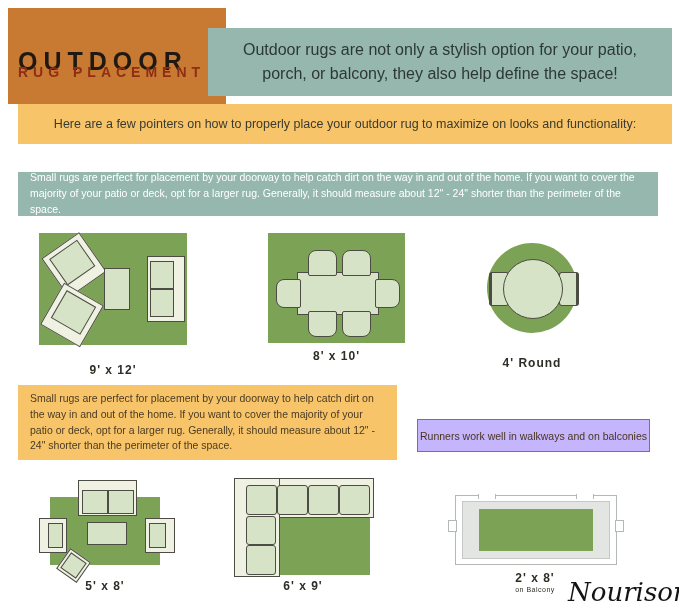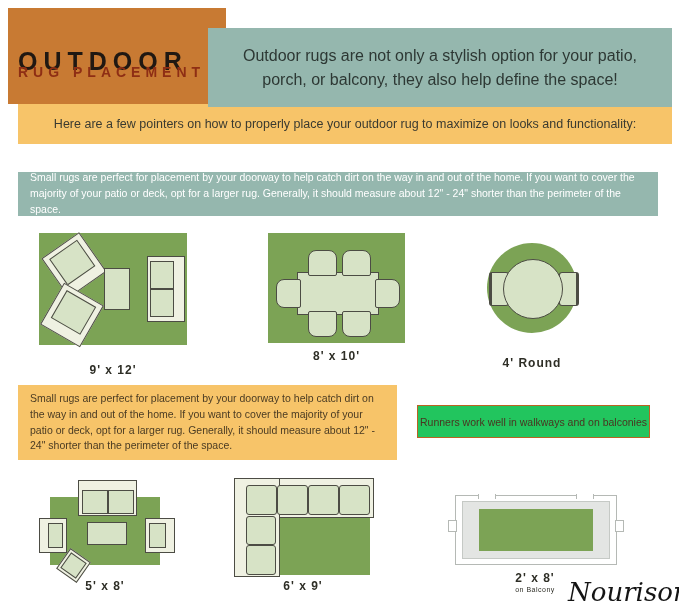--- a/index.html
+++ b/index.html
@@ -6,35 +6,35 @@
   #stage{position:relative;width:679px;height:615px;background:#fff;overflow:hidden;
          font-family:"Liberation Sans", sans-serif;color:#3a3a30;}
   .abs{position:absolute;}
 
   
   #title-box{left:8px;top:8px;width:218px;height:96px;background:#c87a33;z-index:1;}
   #title-line1{position:absolute;left:10px;top:39px;font-size:25px;font-weight:700;
                letter-spacing:6px;color:#201812;white-space:nowrap;}
   #title-line2{position:absolute;left:10px;top:56px;font-size:14px;font-weight:700;
                letter-spacing:5px;color:#8e2e14;white-space:nowrap;}
-  #intro-box{left:208px;top:28px;width:464px;height:79px;background:#95b7ae;z-index:3;
+  #intro-box{left:208px;top:28px;width:464px;height:68px;background:#95b7ae;z-index:3;
              display:flex;align-items:center;justify-content:flex-start;}
   #intro-box p{margin:0;padding:0 24px;font-size:16px;line-height:1.5;color:#2d3834;text-align:center;}
   #banner{left:18px;top:104px;width:654px;height:40px;background:#f7c469;z-index:2;
           display:flex;align-items:center;justify-content:center;}
   #banner p{margin:0;font-size:12.5px;color:#3a3a30;}
 
   
   #tip1{left:18px;top:172px;width:640px;height:44px;background:#95b7ae;
         display:flex;align-items:center;}
   #tip1 p{margin:0;padding:0 12px;font-size:10.5px;line-height:1.5;color:#ffffff;}
   #tip2{left:18px;top:385px;width:379px;height:75px;background:#f7c469;
         display:flex;align-items:center;}
   #tip2 p{margin:0;padding:0 12px;font-size:10.5px;line-height:1.5;color:#4a3b23;}
-  #runners{left:417px;top:405px;width:231px;height:31px;background:#22c55e;border:1px solid #bb6322;
+  #runners{left:417px;top:419px;width:231px;height:31px;background:#c4b5fd;border:1px solid #bb6322;
            display:flex;align-items:center;justify-content:center;}
   #runners p{margin:0;font-size:10.5px;color:#4a3420;}
 
   
   .ruglabel{font-size:12px;font-weight:700;letter-spacing:1px;color:#2e2e26;text-align:center;}
   .sublabel{font-size:7px;font-weight:400;letter-spacing:0.5px;color:#2e2e26;text-align:center;}
   .rug{background:#7ca355;}
   .cream{background:#eff1e2;border:1px solid #4c4c44;}
   .cushion{position:absolute;background:#d7e3c6;border:1px solid #4c4c44;}
   .dchair{position:absolute;background:#d7e3c6;border:1px solid #4c4c44;}

